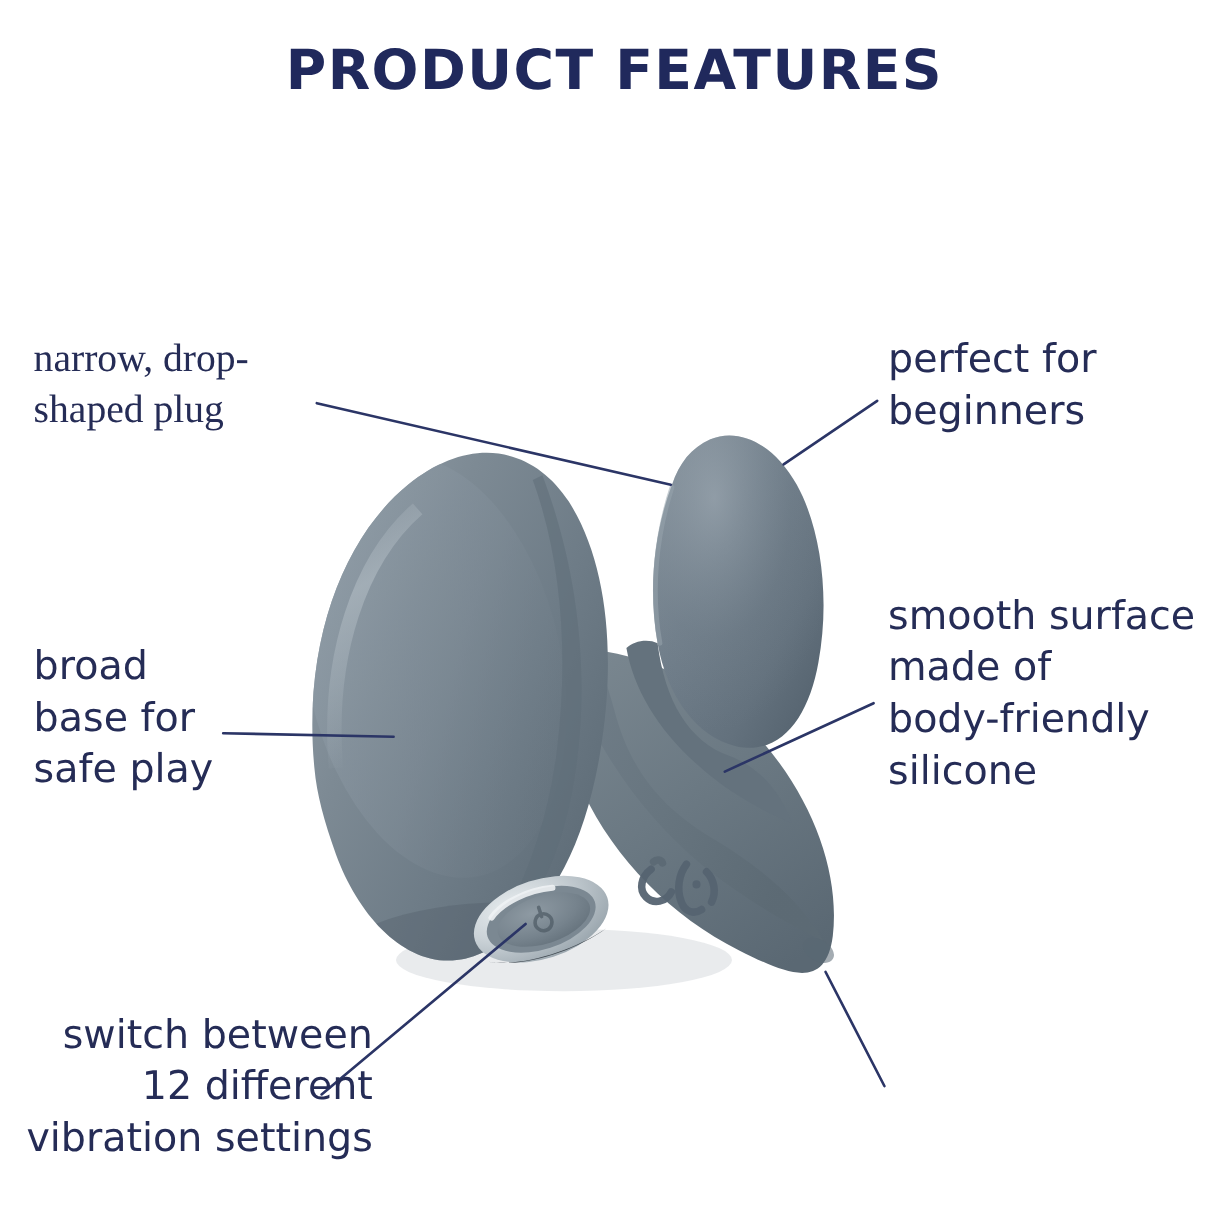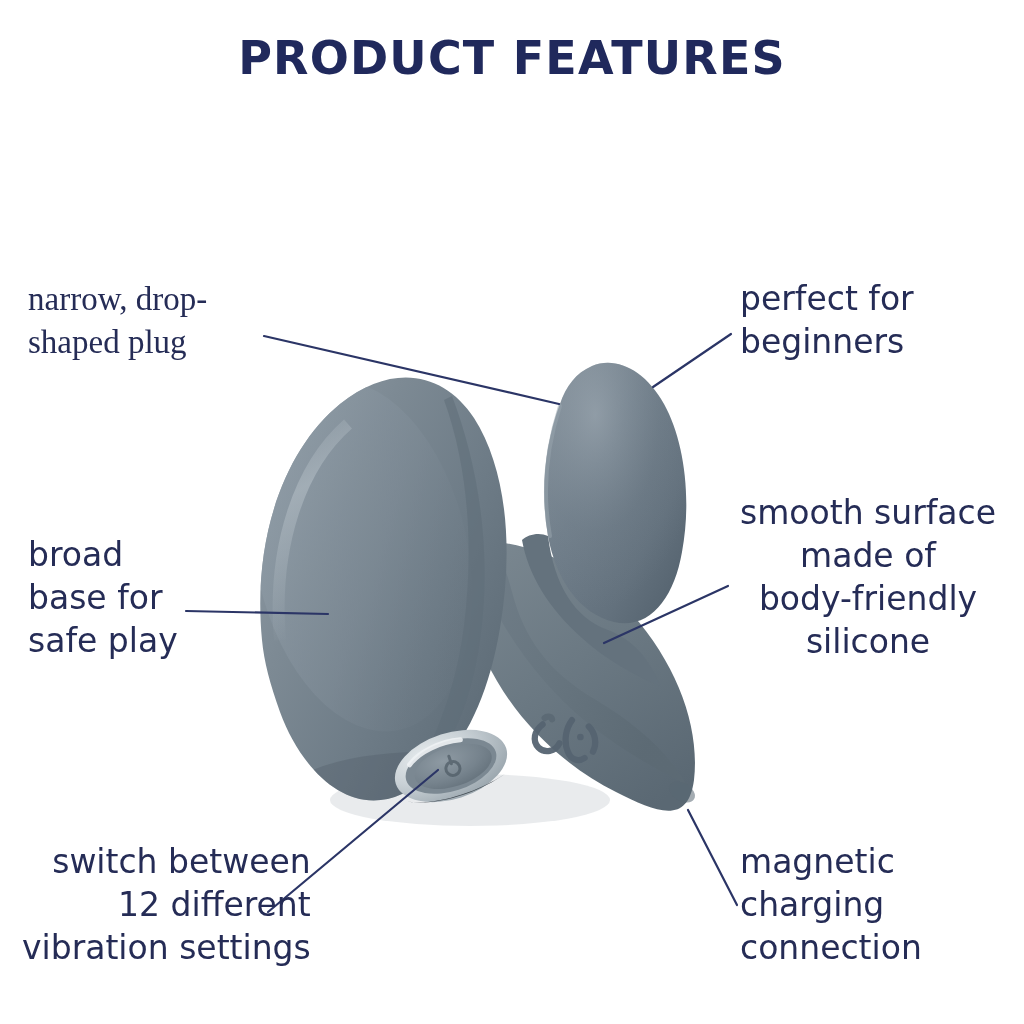--- a/index.html
+++ b/index.html
@@ -234,26 +234,23 @@
   <div class="callout left" id="cal-0" style="color: rgb(37, 44, 86); font-family: Liberation Serif, serif;">narrow, drop-
 shaped plug</div>
 
   <div class="callout left" id="cal-2" style="color: rgb(37, 44, 86);">broad
 base for
 safe play</div>
 
   <div class="callout right" id="cal-1" style="color: rgb(37, 44, 86);">perfect for
 beginners</div>
 
-  <div class="callout right" id="cal-3" style="color: rgb(37, 44, 86); text-align: center;">smooth surface
+  <div class="callout right" id="cal-3" style="color: rgb(37, 44, 86);">smooth surface
 made of
 body-friendly
 silicone</div>
 
   <div class="callout left" id="cal-4" style="color: rgb(37, 44, 86);">switch between
 12 different
 vibration settings</div>
 
-  <div class="callout right" id="cal-5" style="color: rgb(37, 44, 86);">magnetic
-charging
-connection</div>
 
 </div>
 
 </body></html>

